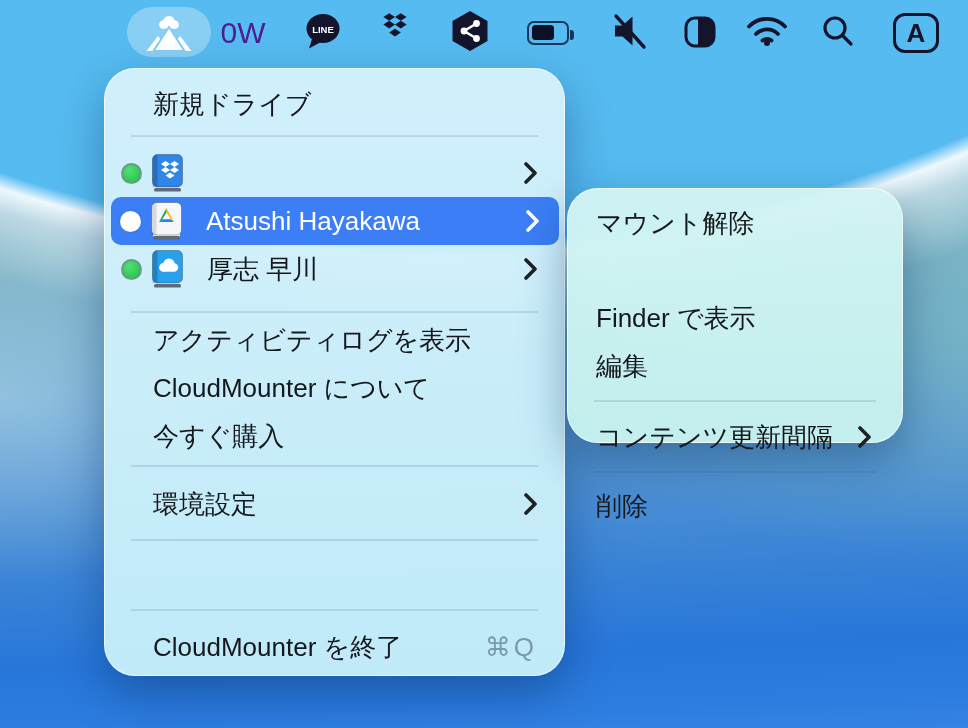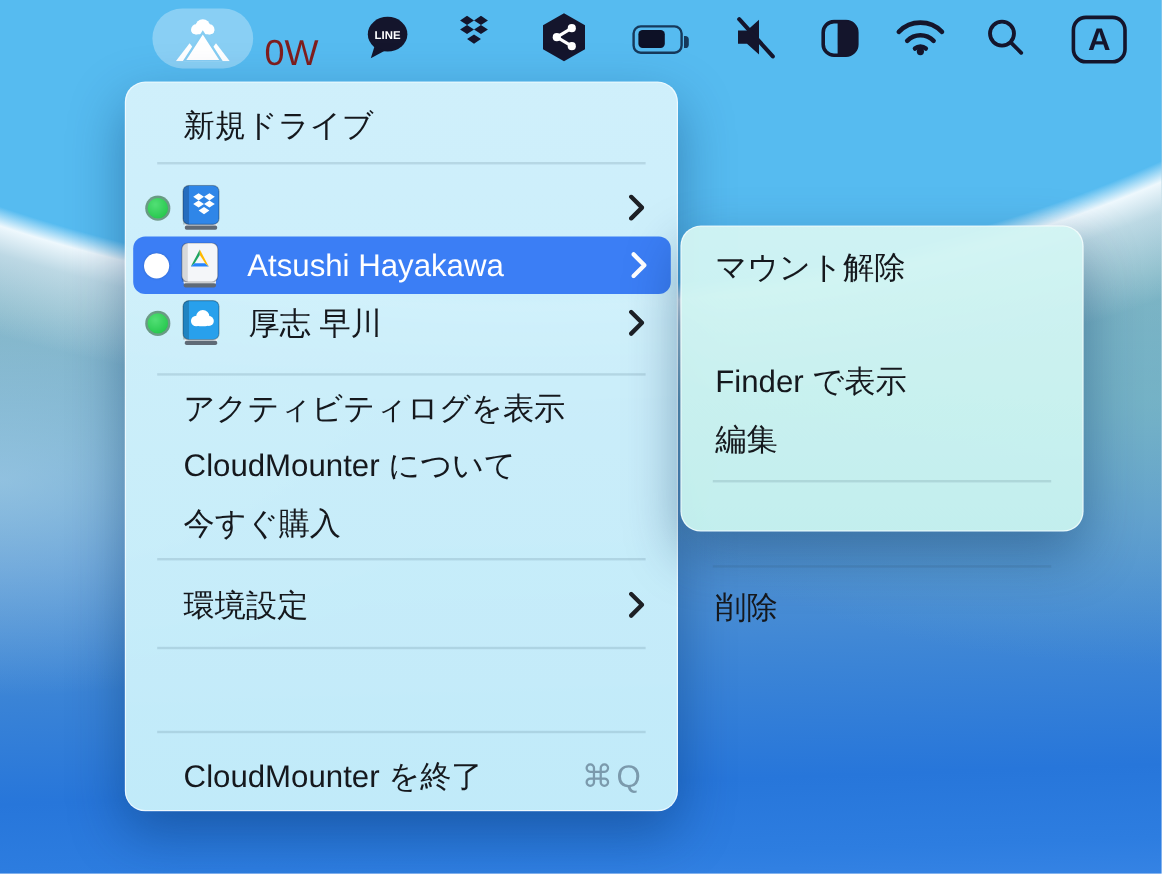--- a/index.html
+++ b/index.html
@@ -12,38 +12,38 @@
       radial-gradient(90% 55% at 100% 46%, rgba(125,188,196,0.55) 0%, rgba(125,188,196,0) 55%),
       radial-gradient(70% 45% at 0% 55%, rgba(190,225,243,0.5) 0%, rgba(190,225,243,0) 55%),
       linear-gradient(178deg, #8fb8d4 6%, #85b2cb 20%, #7eb2c4 34%, #6aa6c8 48%, #5595d2 62%, #3b84d6 76%, #2776da 88%, #2d7de0 96%, #3583e4 100%);
   }
 
   
   .menubar { position:absolute; left:0; top:0; width:968px; height:58px; color:#14152c; }
   .mb-item { position:absolute; display:flex; align-items:center; justify-content:center; }
   .mb-pill { left:127px; top:7px; width:84px; height:50px; border-radius:25px;
              background:rgba(255,255,255,0.3); }
-  .mb-power { left:213px; top:16px; width:60px; height:58px; font-size:30px; font-weight:500; color:#7f1d1d; }
+  .mb-power { left:213px; top:4px; width:60px; height:58px; font-size:30px; font-weight:500; color:#4c1d95; }
   .mb-line     { left:303px; top:11px; width:40px; height:40px; }
   .mb-dropbox  { left:372px; top:13px; width:46px; height:32px; }
   .mb-hex      { left:450px; top:9px;  width:40px; height:44px; }
   .mb-batt     { left:522px; top:20px; width:52px; height:25px; }
   .mb-mute     { left:609px; top:10px; width:42px; height:42px; }
   .mb-contrast { left:684px; top:16px; width:32px; height:32px; }
   .mb-wifi     { left:745px; top:13px; width:44px; height:34px; }
   .mb-search   { left:820px; top:13px; width:36px; height:36px; }
   .mb-input    { left:893px; top:13px; width:46px; height:40px; border:3px solid #14152c; border-radius:12px;
                  font-size:26px; font-weight:700; color:#14152c; }
 
   .battery-body { position:relative; width:42px; height:24px; border:2.5px solid #16395b; border-radius:7px; }
   .battery-fill { position:absolute; left:2.5px; top:2.5px; bottom:2.5px; width:22px; background:#0d1126; border-radius:3.5px; }
   .battery-nub  { position:absolute; right:-7px; top:7px; width:4.5px; height:10px; background:#16395b; border-radius:0 3px 3px 0; }
 
   
-  .panel { position:absolute; border-radius:17px; border:1px solid rgba(255,255,255,0.65);
+  .panel { position:absolute; border-radius:31px; border:1px solid rgba(255,255,255,0.65);
            box-shadow:0 18px 45px rgba(5,45,95,0.4); color:#15181d; }
   .main-menu { left:104px; top:68px; width:461px; height:608px;
                background:linear-gradient(180deg, rgba(211,241,251,0.97), rgba(198,238,250,0.97)); }
   .sub-menu  { left:567px; top:188px; width:336px; height:255px;
                background:linear-gradient(180deg, rgba(210,244,243,0.97), rgba(198,241,238,0.97)); }
 
   .row { position:absolute; left:7px; right:7px; height:48px; display:flex; align-items:center; font-size:26px; }
   .row .label { white-space:nowrap; }
   .plain .label { margin-left:41px; }
   .sub-menu .row .label { margin-left:21px; }
@@ -299,19 +299,25 @@
   </div>
   <div class="row sr-finder">
     <span class="label">Finder で表示</span>
   </div>
   <div class="row sr-edit">
     <span class="label">編集</span>
   </div>
 
   <div class="sep ss1"></div>
 
+  <div class="row sr-refresh">
+    <span class="label">コンテンツ更新間隔</span>
+    <svg class="chev" width="13" height="22" viewBox="0 0 13 22">
+      <path d="M2 2 L11 11 L2 20" fill="none" stroke="currentColor" stroke-width="3.6" stroke-linecap="round" stroke-linejoin="round"></path>
+    </svg>
+  </div>
 
   <div class="sep ss2"></div>
 
   <div class="row sr-delete">
     <span class="label">削除</span>
   </div>
 </div>
 
 </body></html>

